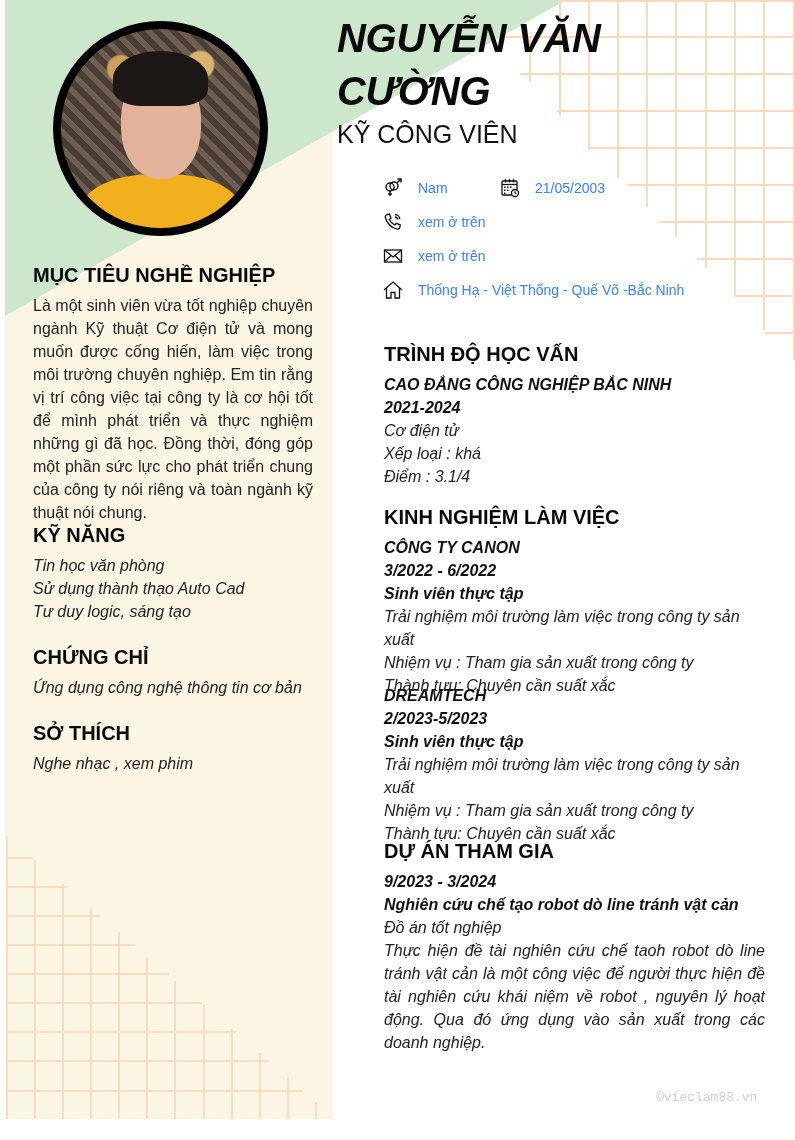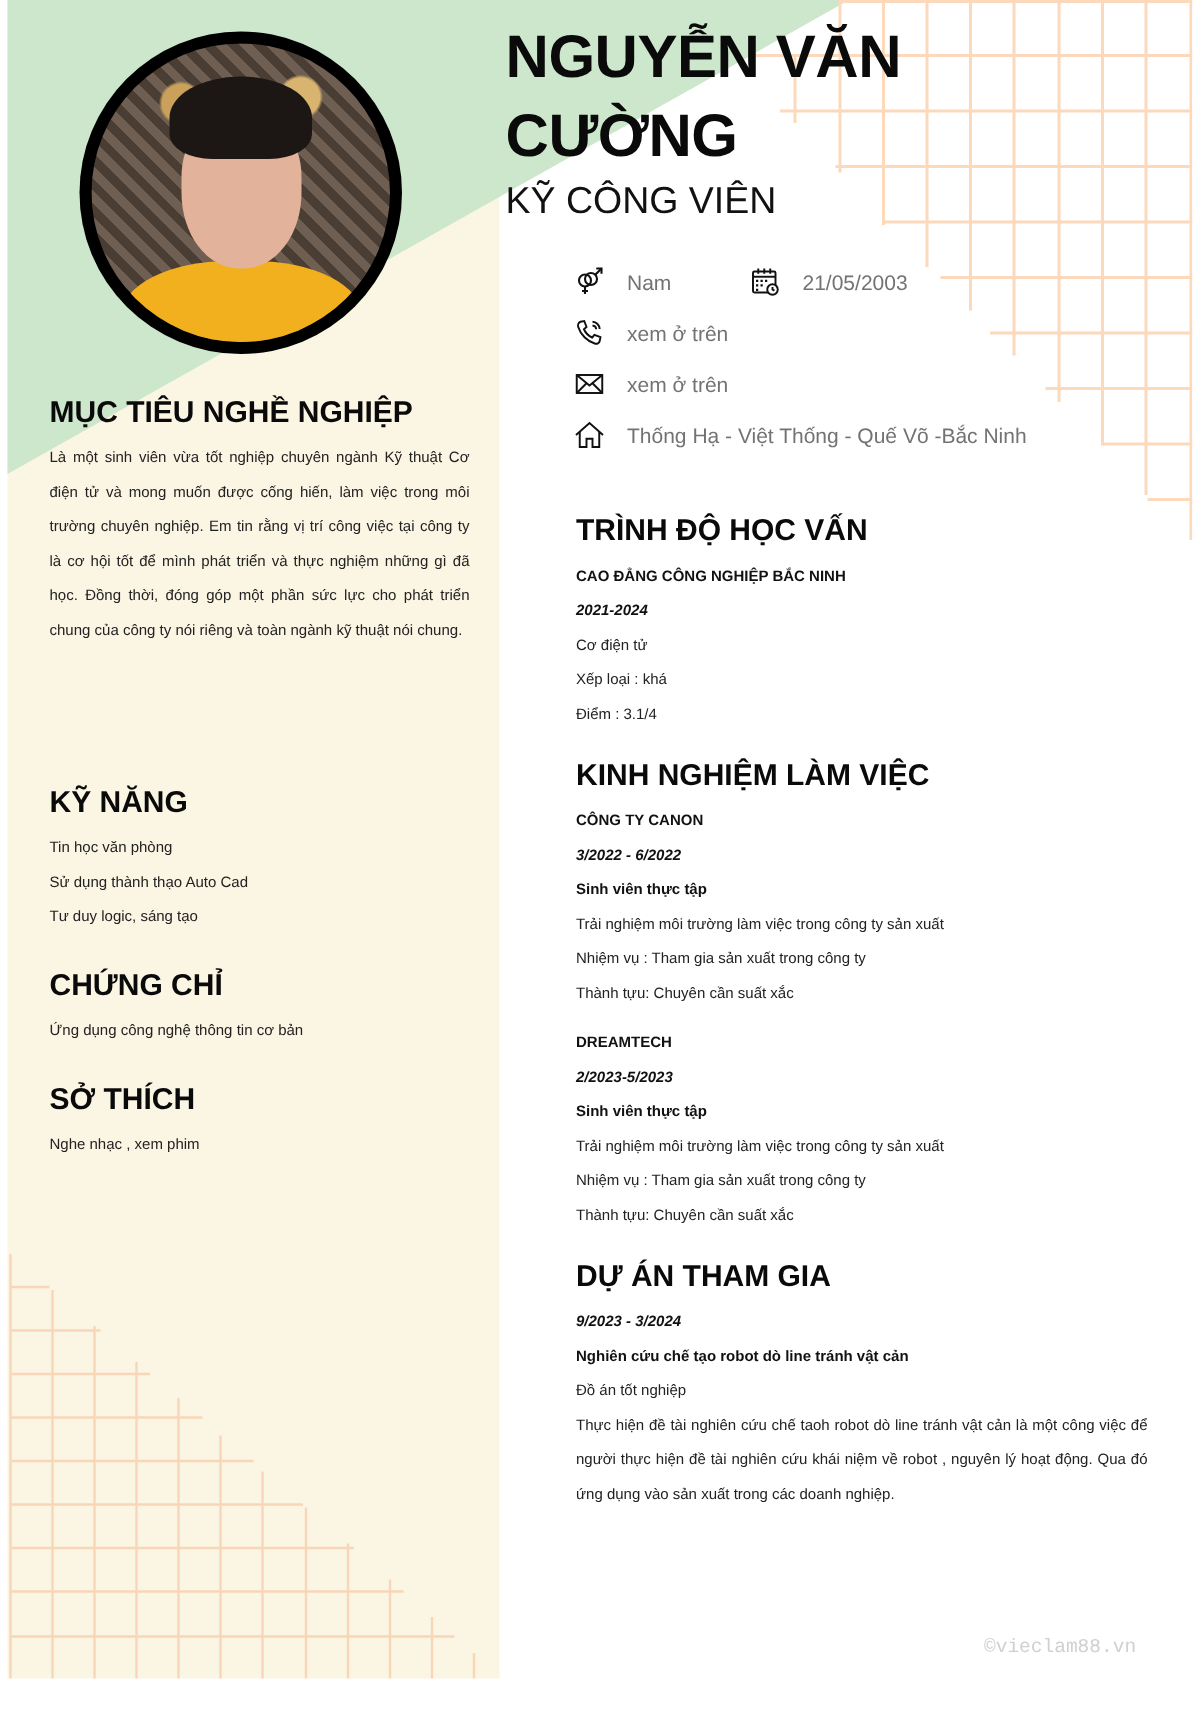--- a/index.html
+++ b/index.html
@@ -15,30 +15,30 @@
                 radial-gradient(circle at 70% 18%, #d8b46e 0 6%, transparent 7%),
                 repeating-linear-gradient(45deg, #4a3d33 0 6px, #6e5f52 6px 12px),
                 #5a4b40; }
   .avatar-hair { position: absolute; left: 52px; top: 22px; width: 95px; height: 55px; background: #1c1714; border-radius: 50% 50% 30% 30%; }
   .avatar-face { position: absolute; left: 60px; top: 45px; width: 80px; height: 105px; background: #e2b39a; border-radius: 42% 42% 48% 48%; }
   .avatar-shirt { position: absolute; left: 20px; top: 145px; width: 160px; height: 80px; background: #f2b01e; border-radius: 45% 45% 0 0; }
 
   .name { position: absolute; left: 337px; top: 12px; font-size: 40px; font-weight: bold; line-height: 53px; letter-spacing: -0.3px; color: #0a0a0a; width: 300px; }
   .job-title { position: absolute; left: 337px; top: 118px; font-size: 25px; line-height: 32px; color: #111; }
 
-  .info-row { position: absolute; font-size: 14px; line-height: 18px; color: #737373; display: flex; align-items: center; }
+  .info-row { position: absolute; font-size: 14px; line-height: 18px; color: #3b82f6; display: flex; align-items: center; }
   .info-icon { width: 20px; height: 20px; display: inline-flex; align-items: center; justify-content: center; margin-right: 15px; }
   .info-icon svg { width: 20px; height: 20px; }
 
   .section-title { position: absolute; font-size: 20px; font-weight: bold; color: #0a0a0a; line-height: 24px; text-align: center; }
-  .text-block { position: absolute; font-size: 10px; line-height: 23px; color: #222; }
+  .text-block { position: absolute; font-size: 16px; line-height: 23px; color: #222; }
   .justify { text-align: justify; }
   .bold { font-weight: bold; color: #111; }
   .italic-bold { font-style: italic; font-weight: bold; color: #111; }
-  .line { display: block; }
+  .line { display: block; font-style: italic; }
 
   .watermark { position: absolute; left: 656px; top: 1090px; font-family: "Liberation Mono", "DejaVu Sans Mono", monospace; font-size: 13px; color: #d0d0d0; }
 </style>
 </head>
 <body>
 
 <div class="sidebar-bg"></div>
 
 <svg class="bg-layer" viewBox="0 0 795 1140" xmlns="http://www.w3.org/2000/svg">
   <polygon points="5,0 566,0 5,316" fill="#cde7cc"></polygon>

